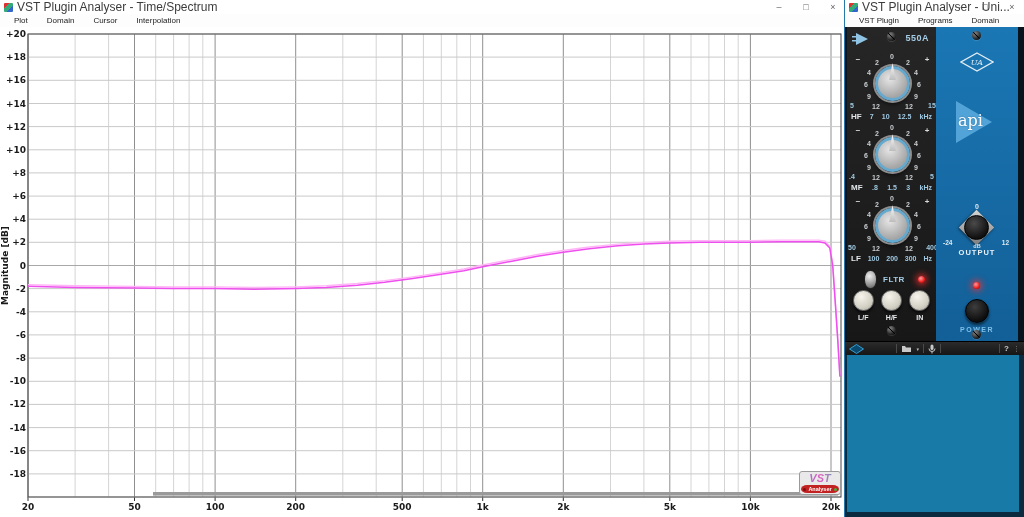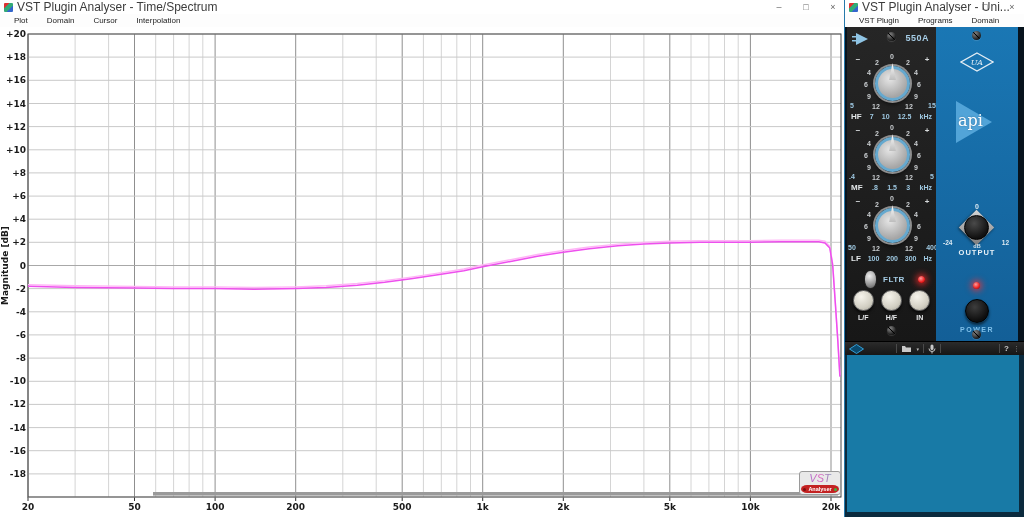--- a/index.html
+++ b/index.html
@@ -15,21 +15,21 @@
   .win-controls{position:absolute;right:6px;top:0;height:14px;display:flex;align-items:center;gap:15px;}
   .win-btn{font-size:9px;color:#666;line-height:14px;width:12px;text-align:center;cursor:default;}
   .menubar{height:13px;display:flex;align-items:center;gap:11px;padding-left:6px;background:#fdfdfd;
     font-size:8px;color:#222;border-bottom:1px solid #f0f0f0;}
   .menu-item{white-space:nowrap;padding-left:8px;}
   
   #chart-wrap{position:absolute;left:0;top:27px;width:845px;height:490px;background:#fff;}
   #chart-svg{display:block;}
   #vst-logo{position:absolute;left:799px;top:444px;width:40px;height:22px;background:#e9e9e9;
     border:1px solid #9a9a9a;border-radius:3px;text-align:center;}
-  #vst-logo .vst-letters{font-size:11px;font-weight:normal;font-style:italic;letter-spacing:0;line-height:12px;display:block;
+  #vst-logo .vst-letters{font-size:11px;font-weight:bold;font-style:italic;letter-spacing:0;line-height:12px;display:block;
     background:linear-gradient(90deg,#7b7bd0,#e060c0,#3fb3b3);-webkit-background-clip:text;background-clip:text;color:transparent;}
   #vst-logo .vst-banner{position:absolute;left:1px;right:1px;bottom:1px;height:8px;background:#c32222;
     border-radius:6px/4px;color:#fff;font-size:5.5px;font-weight:bold;line-height:8px;}
   #vst-logo .vst-banner:before{content:"";position:absolute;left:2px;top:2.5px;width:3px;height:3px;border-radius:50%;background:#7a0f0f;}
   #vst-logo .vst-banner:after{content:"";position:absolute;right:2px;top:2.5px;width:3px;height:3px;border-radius:50%;background:#3db53d;}
   
   #plugin{position:absolute;left:0;top:27px;width:179px;height:314px;background:#07131d;}
   #module-black{position:absolute;left:2px;top:0;width:89px;height:314px;
     background:linear-gradient(180deg,#262626,#171717);}
   #module-blue{position:absolute;left:91px;top:0;width:82px;height:314px;

